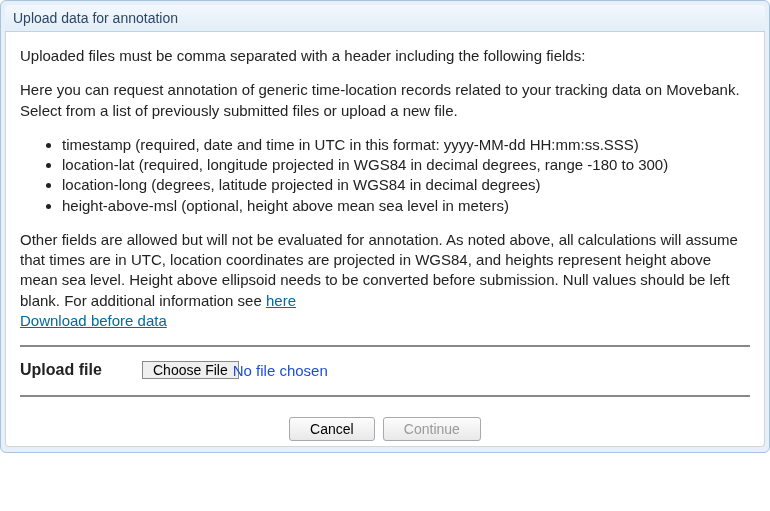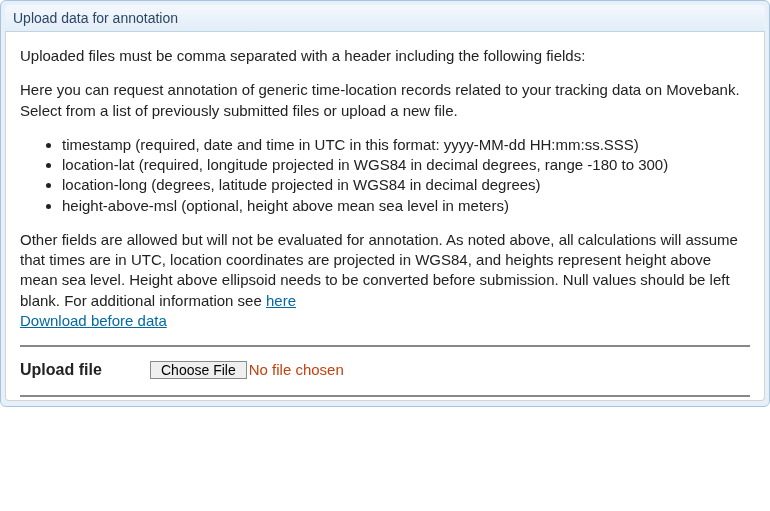--- a/index.html
+++ b/index.html
@@ -6,21 +6,21 @@
     margin: 0;
     padding: 0;
     font-family: Arial, Helvetica, sans-serif;
     font-size: 15px;
     color: #222;
     background: #fff;
   }
   .dialog {
     box-sizing: border-box;
     width: 770px;
-    height: 407px;
+    height: 453px;
     background: #e7f0f9;
     border: 1px solid #a6c4e0;
     border-radius: 6px;
     padding: 4px;
   }
   .dialog-header {
     height: 26px;
     line-height: 26px;
     padding: 0 8px;
     font-size: 14px;
@@ -57,39 +57,40 @@
     text-decoration: underline;
     cursor: pointer;
   }
   hr.rule {
     border: none;
     border-top: 2px solid #888;
     margin: 10px 0 14px 0;
   }
   .upload-row {
     display: flex;
-    gap: 20px;
+    align-items: center;
+    gap: 12px;
     margin-bottom: 16px;
   }
   .upload-label {
     font-weight: bold;
     font-size: 16px;
     min-width: 110px;
   }
   .choose-btn {
     font-family: Arial, Helvetica, sans-serif;
     font-size: 14px;
     padding: 0 10px;
     background: #efefef;
     border: 1px solid #8a8a8a;
     cursor: pointer;
   }
   .choose-status {
     font-size: 15px;
-    color: #c2410c;
+    color: #1d4ed8;
     margin-left: -18px;
   }
   .actions {
     text-align: center;
     margin-top: 20px;
   }
   .actions button {
     font-family: Arial, Helvetica, sans-serif;
     font-size: 14px;
     padding: 3px 20px;
@@ -133,17 +134,17 @@
     <div class="upload-row">
       <div class="upload-label">Upload file</div>
       <button class="choose-btn" type="button">Choose File</button>
       <span class="choose-status">No file chosen</span>
     </div>
 
     <hr class="rule">
 
     <div class="actions">
       <button type="button">Cancel</button>
-      <button type="button" disabled="">Uploaded</button>
+      <button type="button" disabled="">Continue</button>
     </div>
 
   </div>
 </div>
 
 </body></html>

